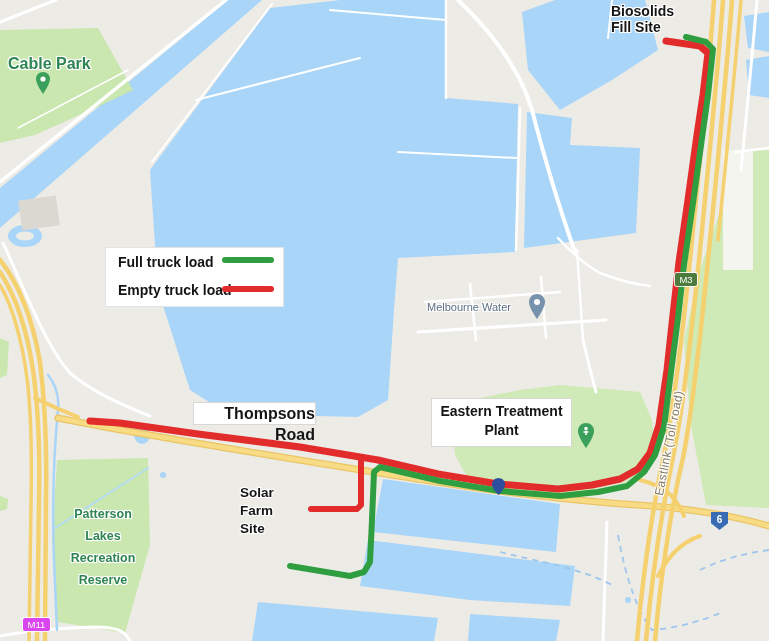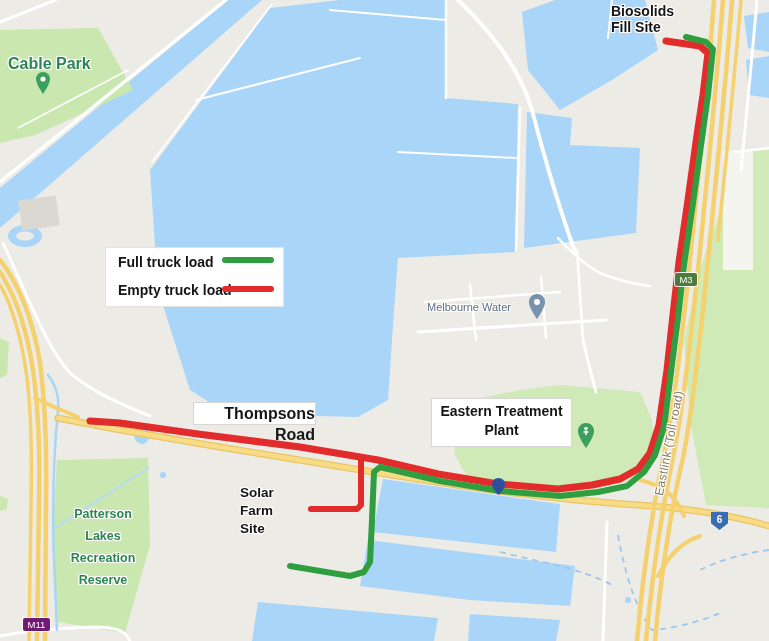--- a/index.html
+++ b/index.html
@@ -162,21 +162,21 @@
 Site</div>
 
   <div class="lbl park-name halo" style="left:53px;top:503px;width:100px;text-align:center;font-size:12.5px;line-height:22px;">Patterson
 Lakes
 Recreation
 Reserve</div>
 
   <div class="lbl road-name-rot halo" style="left:609px;top:436px;width:120px;text-align:center;transform:rotate(-79deg);">Eastlink (Toll road)</div>
 
   <div class="badge" style="left: 675px; top: 273px; width: 22px; height: 13px; background: rgb(77, 122, 61);">M3</div>
-  <div class="badge" style="left: 23px; top: 618px; width: 27px; height: 13px; background: #701a75;">M11</div>
+  <div class="badge" style="left: 23px; top: 618px; width: 27px; height: 13px; background: #d946ef;">M11</div>
   <div class="shield" style="left: 711px; top: 512px; background: rgb(58, 108, 180);">6</div>
 
   <div class="legend">
     <div class="legend-label" style="left:12px;top:6px;">Full truck load</div>
     <div class="legend-swatch" style="left: 116px; top: 9px; background: rgb(47, 158, 65);"></div>
     <div class="legend-label" style="left:12px;top:34px;">Empty truck load</div>
     <div class="legend-swatch" style="left: 116px; top: 38px; background: rgb(226, 43, 43);"></div>
   </div>
 
 </div>

